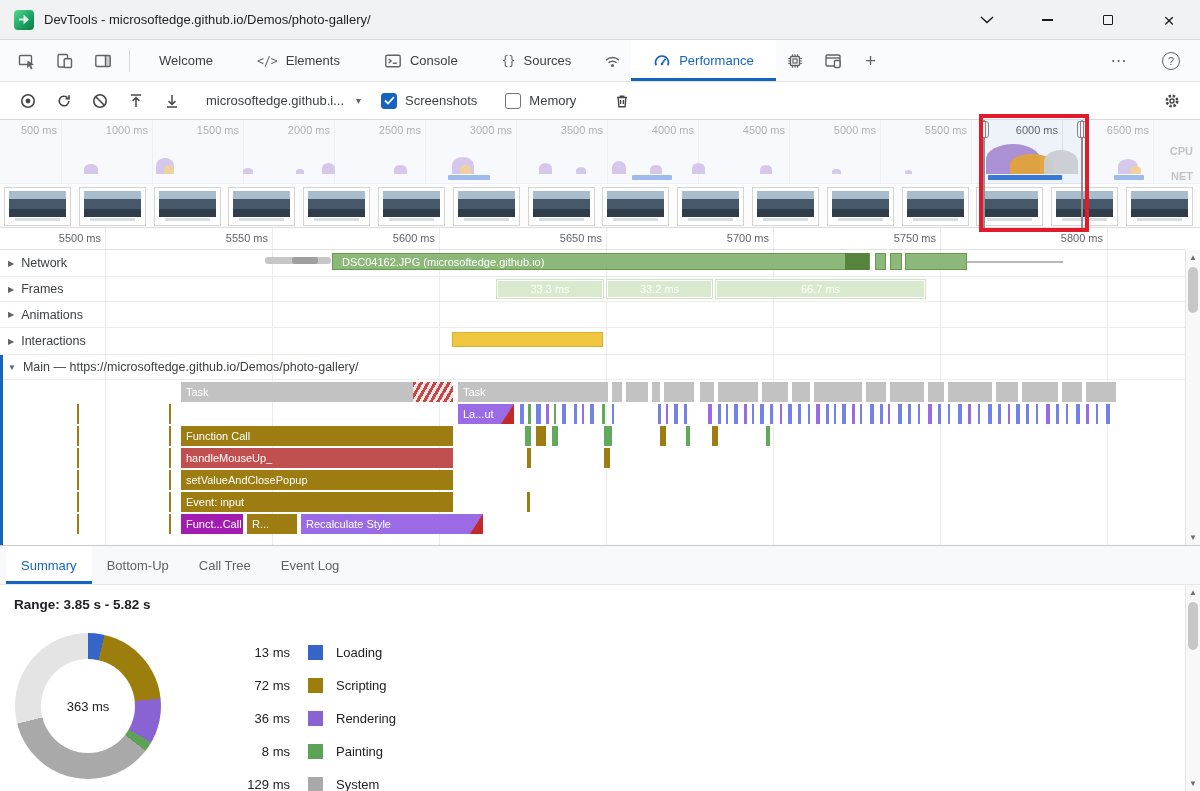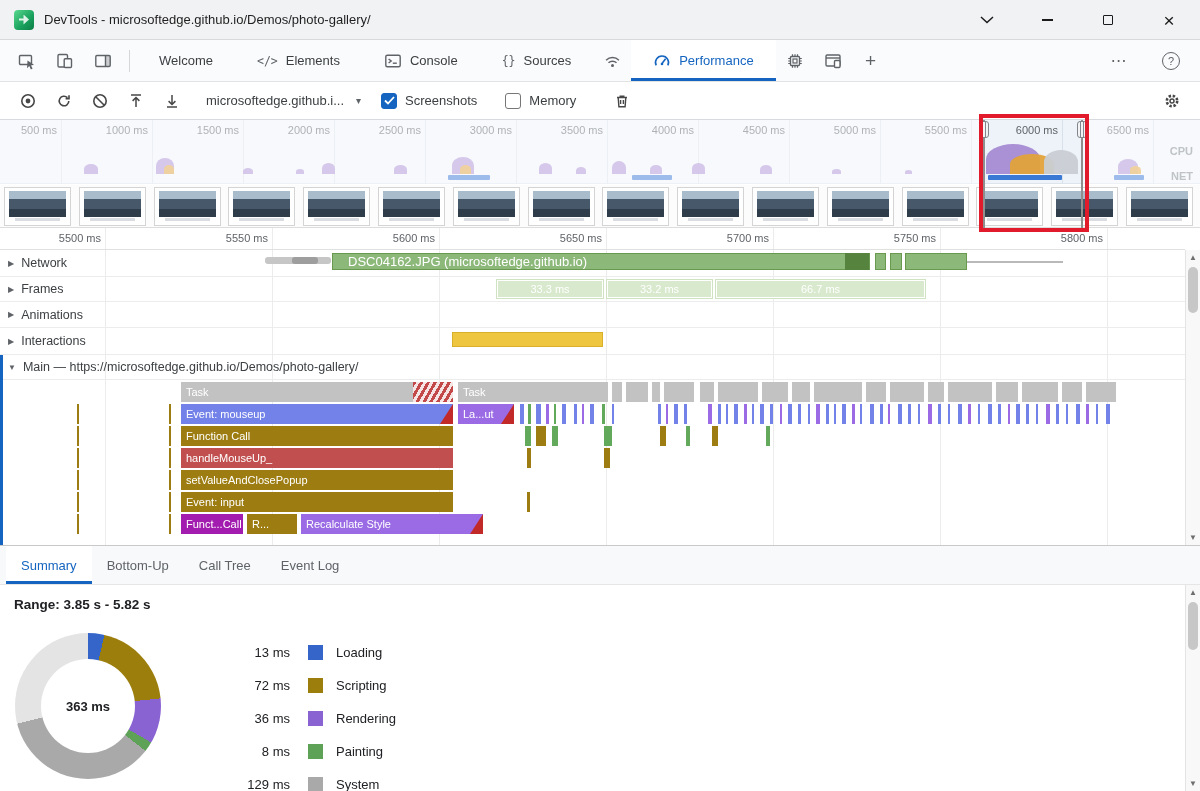--- a/index.html
+++ b/index.html
@@ -65,21 +65,21 @@
 
 #tracks{position:absolute;left:0;top:228px;width:1185px;height:317px;background:#fff}
 .tl-gl{position:absolute;top:0;height:317px;width:1px;background:#ececec;z-index:0}
 #tl-ruler{position:absolute;left:0;top:0;width:100%;height:22px;border-bottom:1px solid #e0e0e0;z-index:2}
 .tl-lb{position:absolute;top:4px;width:80px;text-align:right;font-size:11px;color:#5f6368}
 .t-row{position:absolute;left:0;width:100%;border-bottom:1px solid #ececec;display:flex;align-items:center;padding-left:8px;font-size:12.5px;color:#3c4043;z-index:1}
 .tri{font-size:8px;color:#5f6368;margin-right:7px}
 #net-layer,#frames-layer,#inter-layer,#flame-layer{position:absolute;left:0;top:0;width:100%;height:100%;z-index:3;pointer-events:none}
 #net-pre{position:absolute;top:29px;height:7px;background:#c6c6c6;border-radius:3px}
 #net-pre2{position:absolute;top:29px;height:7px;background:#9e9e9e;border-radius:3px}
-#net-main{position:absolute;top:25px;height:17px;background:#8cb87a;border:1px solid #69994f;display:flex;align-items:center;font-size:13px;color:#fff;padding-left:15px;white-space:nowrap;overflow:hidden}
+#net-main{position:absolute;top:25px;height:17px;background:#8cb87a;border:1px solid #69994f;display:flex;align-items:center;font-size:11px;color:#fff;padding-left:9px;white-space:nowrap;overflow:hidden}
 .net-extra{position:absolute;top:25px;height:17px;background:#8cb87a;border:1px solid #69994f}
 .net-dark{position:absolute;top:25px;height:17px;background:#56843e}
 .net-tail{position:absolute;top:33px;height:2px;background:#b9b9b9}
 .frame-bar{position:absolute;top:52px;height:18px;background:#d8e9cd;border:1px solid #fff;outline:1px solid #cfe3c2;color:#fff;font-size:11px;display:flex;align-items:center;justify-content:center}
 #inter-bar{position:absolute;top:104px;height:15px;background:#efc63f;border:1px solid #d9b02a}
 .fbar{position:absolute;height:20px;color:#fff;font-size:11px;line-height:20px;white-space:nowrap;overflow:hidden}
 .fbar span{padding-left:5px}
 .ftick{position:absolute;height:20px}
 .stripes{position:absolute;right:0;top:0;bottom:0;width:40px;background:repeating-linear-gradient(120deg,rgba(195,60,60,.9) 0 3px,rgba(255,235,235,.85) 3px 6px)}
 .warn-tri{position:absolute;right:0;top:0;width:0;height:0;border-bottom:20px solid #c22a2a;border-left:13px solid transparent}
@@ -93,21 +93,21 @@
 
 
 #btabs{position:absolute;left:0;top:545px;width:1200px;height:40px;background:#f8f9fa;border-top:1px solid #c9c9c9;border-bottom:1px solid #e6e6e6;display:flex;align-items:stretch;padding-left:6px}
 .btab{display:flex;align-items:center;padding:0 15px;font-size:13px;color:#5f6368;border-top:3px solid transparent;border-bottom:3px solid transparent;white-space:nowrap}
 .btab.active{color:#1565c0;border-bottom-color:#1565c0;background:#fff}
 
 
 #summary{position:absolute;left:0;top:585px;width:1185px;height:206px;background:#fff;overflow:hidden}
 #range{position:absolute;left:14px;top:12px;font-size:13.5px;font-weight:600;color:#202124}
 #donut{position:absolute;left:15px;top:48px;width:146px;height:146px;border-radius:50%}
-#donut-hole{position:absolute;left:26px;top:26px;width:94px;height:94px;background:#fff;border-radius:50%;display:flex;align-items:center;justify-content:center;font-size:13px;font-weight:700;color:#202124}
+#donut-hole{position:absolute;left:26px;top:26px;width:94px;height:94px;background:#fff;border-radius:50%;display:flex;align-items:center;justify-content:center;font-size:13px;font-weight:400;color:#202124}
 #legend{position:absolute;left:232px;top:58px;display:flex;flex-direction:column;gap:14px}
 .lg-row{display:flex;align-items:center;height:19px}
 .lg-val{width:58px;text-align:right;font-size:13px;color:#202124;margin-right:18px}
 .lg-sq{width:15px;height:15px;margin-right:13px}
 .lg-lab{font-size:13px;color:#202124}
 </style>
 </head>
 <body>
 
 <div id="root">
@@ -487,21 +487,20 @@
         <div class="ftick" style="left: 792px; width: 18px; top: 154px; background: rgb(194, 194, 194);"></div>
         <div class="ftick" style="left: 814px; width: 48px; top: 154px; background: rgb(194, 194, 194);"></div>
         <div class="ftick" style="left: 866px; width: 20px; top: 154px; background: rgb(194, 194, 194);"></div>
         <div class="ftick" style="left: 890px; width: 34px; top: 154px; background: rgb(194, 194, 194);"></div>
         <div class="ftick" style="left: 928px; width: 16px; top: 154px; background: rgb(194, 194, 194);"></div>
         <div class="ftick" style="left: 948px; width: 44px; top: 154px; background: rgb(194, 194, 194);"></div>
         <div class="ftick" style="left: 996px; width: 22px; top: 154px; background: rgb(194, 194, 194);"></div>
         <div class="ftick" style="left: 1022px; width: 36px; top: 154px; background: rgb(194, 194, 194);"></div>
         <div class="ftick" style="left: 1062px; width: 20px; top: 154px; background: rgb(194, 194, 194);"></div>
         <div class="ftick" style="left: 1086px; width: 30px; top: 154px; background: rgb(194, 194, 194);"></div>
-        <div class="fbar" style="left: 181px; width: 272px; top: 176px; background: rgb(115, 130, 232);"><span>Event: mouseup</span><div class="warn-tri"></div></div>
         <div class="fbar" style="left: 458px; width: 56px; top: 176px; background: rgb(154, 107, 228);"><span>La...ut</span><div class="warn-tri"></div></div>
         <div class="ftick" style="left: 77px; width: 2px; top: 176px; background: rgb(157, 125, 17);"></div>
         <div class="ftick" style="left: 169px; width: 2px; top: 176px; background: rgb(157, 125, 17);"></div>
         <div class="ftick" style="left: 520px; width: 4px; top: 176px; background: rgb(115, 130, 232);"></div>
         <div class="ftick" style="left: 528px; width: 3px; top: 176px; background: rgb(99, 169, 91);"></div>
         <div class="ftick" style="left: 536px; width: 5px; top: 176px; background: rgb(115, 130, 232);"></div>
         <div class="ftick" style="left: 546px; width: 3px; top: 176px; background: rgb(154, 107, 228);"></div>
         <div class="ftick" style="left: 554px; width: 2px; top: 176px; background: rgb(99, 169, 91);"></div>
         <div class="ftick" style="left: 562px; width: 4px; top: 176px; background: rgb(115, 130, 232);"></div>
         <div class="ftick" style="left: 574px; width: 3px; top: 176px; background: rgb(115, 130, 232);"></div>

